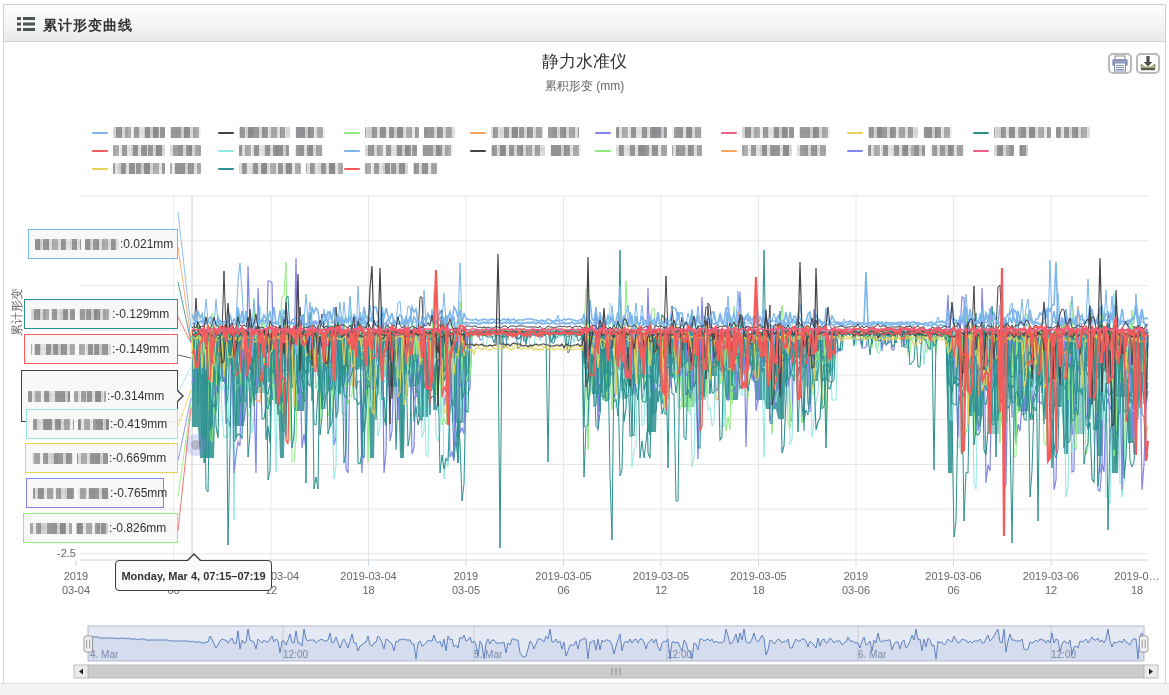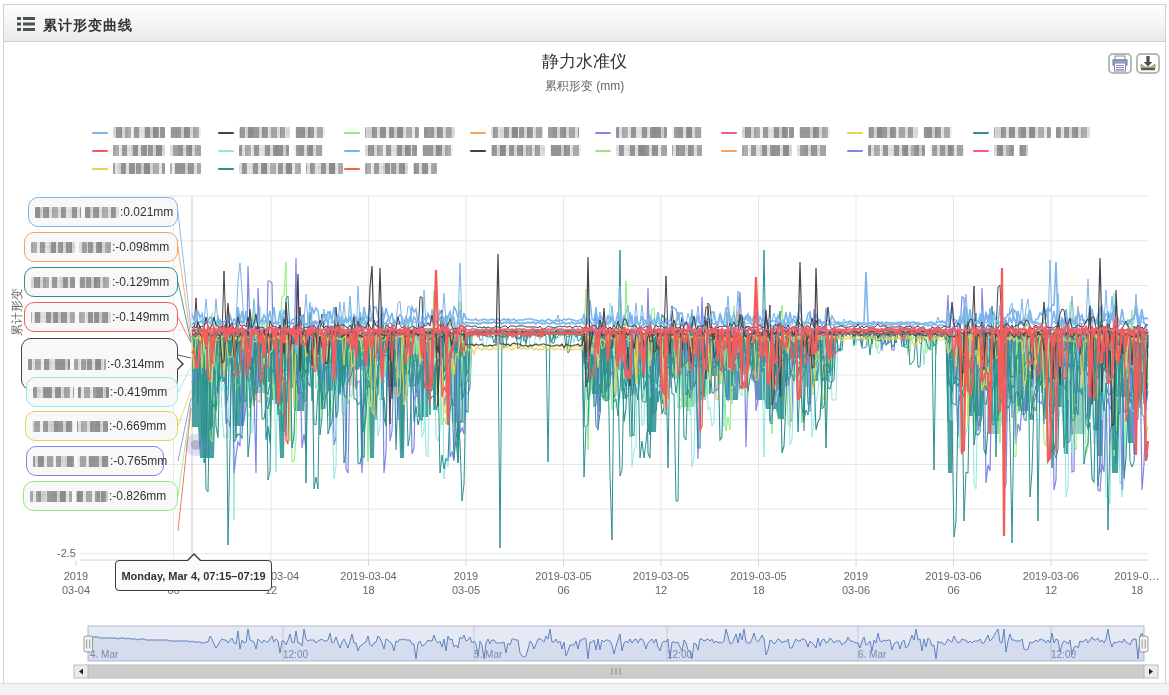--- a/index.html
+++ b/index.html
@@ -11,22 +11,22 @@
 #footer { position:absolute; left:0; right:0; bottom:0; height:12px; background:#f2f2f1; border-top:1px solid #ddd; }
 #chtitle { position:absolute; top:50px; width:100%; text-align:center; font-size:17px; color:#333; }
 #chsub { position:absolute; top:78px; width:100%; text-align:center; font-size:12px; color:#666; }
 .lmark { position:absolute; width:16px; height:2px; border-radius:1px; }
 .blur { position:absolute; height:11px; border-radius:1px;
   background-image:
    repeating-linear-gradient(90deg, rgba(128,128,132,.8) 0 5px, rgba(200,200,202,.55) 5px 8px, rgba(112,112,116,.72) 8px 14px, rgba(218,218,220,.6) 14px 17px, rgba(148,148,152,.75) 17px 23px, rgba(231,231,233,.55) 23px 26px, rgba(124,124,128,.72) 26px 31px, rgba(204,204,206,.55) 31px 37px),
    repeating-linear-gradient(90deg, rgba(90,90,94,.25) 0 7px, rgba(255,255,255,.25) 7px 12px, rgba(90,90,94,.12) 12px 19px, rgba(255,255,255,.18) 19px 23px),
    repeating-linear-gradient(0deg, rgba(255,255,255,.1) 0 3px, rgba(255,255,255,.42) 3px 5px, rgba(100,100,104,.12) 5px 8px, rgba(255,255,255,.32) 8px 11px);
   filter:blur(.7px); }
-.ttbox { position:absolute; background:rgba(247,247,247,.92); border:1px solid; border-radius:10px;
-  display:flex; align-items:center; padding:0 6px; z-index:5; }
+.ttbox { position:absolute; background:rgba(247,247,247,.92); border:1px solid; border-radius:0;
+  display:flex; align-items:center; padding:0 6px; z-index:5;margin-top:32px; }
 .ttblur { position:relative; display:inline-block; flex:0 0 auto; }
 .ttval { font-size:12px; color:#333; white-space:nowrap; margin-left:1px; }
 .arr1,.arr2 { position:absolute; width:0; height:0; top:50%; }
 .arr1 { right:-7px; margin-top:-7px; border:7px solid transparent; border-right-width:0; }
 .arr2 { right:-5px; margin-top:-6px; border:6px solid transparent; border-right-width:0; border-left-color:#f7f7f7; }
 #xtt { position:absolute; left:115px; top:560px; width:157px; height:31px; background:rgba(251,251,251,.95);
   border:1px solid #3c3c42; border-radius:4px; z-index:6; font-size:11px; color:#333;
   display:flex; align-items:center; justify-content:center; white-space:nowrap;font-weight:bold; }
 #xtt .a1,#xtt .a2 { position:absolute; width:0; height:0; left:70px; }
 #xtt .a1 { top:-8px; border:8px solid transparent; border-top-width:0; border-bottom-color:#3c3c42; }
@@ -253,25 +253,20 @@
 <line x1="612" y1="668" x2="612" y2="675" stroke="#888"></line>
 <line x1="616" y1="668" x2="616" y2="675" stroke="#888"></line>
 <line x1="620" y1="668" x2="620" y2="675" stroke="#888"></line>
 </g>
 </svg>
 <div class="ttbox" style="left:28px;top:197px;width:150px;height:30px;border-color:#7cb5ec">
       <span class="blur ttblur" style="width:46px;background-position:-0px 0,-0px 0,0 0"></span>
       <span class="blur ttblur" style="width:34px;margin-left:4px;background-position:-0px 0,-0px 0,0 0"></span>
       <span class="ttval">:0.021mm</span>
     </div>
-<div class="ttbox" style="left:24px;top:232px;width:154px;height:30px;border-color:#f7a35c">
-      <span class="blur ttblur" style="width:44px;background-position:-17px 0,-5px 0,0 0"></span>
-      <span class="blur ttblur" style="width:32px;margin-left:4px;background-position:-23px 0,-4px 0,0 0"></span>
-      <span class="ttval">:-0.098mm</span>
-    </div>
 <div class="ttbox" style="left:24px;top:267px;width:154px;height:30px;border-color:#2b908f">
       <span class="blur ttblur" style="width:44px;background-position:-5px 0,-15px 0,0 0"></span>
       <span class="blur ttblur" style="width:32px;margin-left:4px;background-position:-25px 0,-12px 0,0 0"></span>
       <span class="ttval">:-0.129mm</span>
     </div>
 <div class="ttbox" style="left:24px;top:302px;width:154px;height:30px;border-color:#f45b5b">
       <span class="blur ttblur" style="width:44px;background-position:-22px 0,-20px 0,0 0"></span>
       <span class="blur ttblur" style="width:32px;margin-left:4px;background-position:-17px 0,-16px 0,0 0"></span>
       <span class="ttval">:-0.149mm</span>
     </div>

